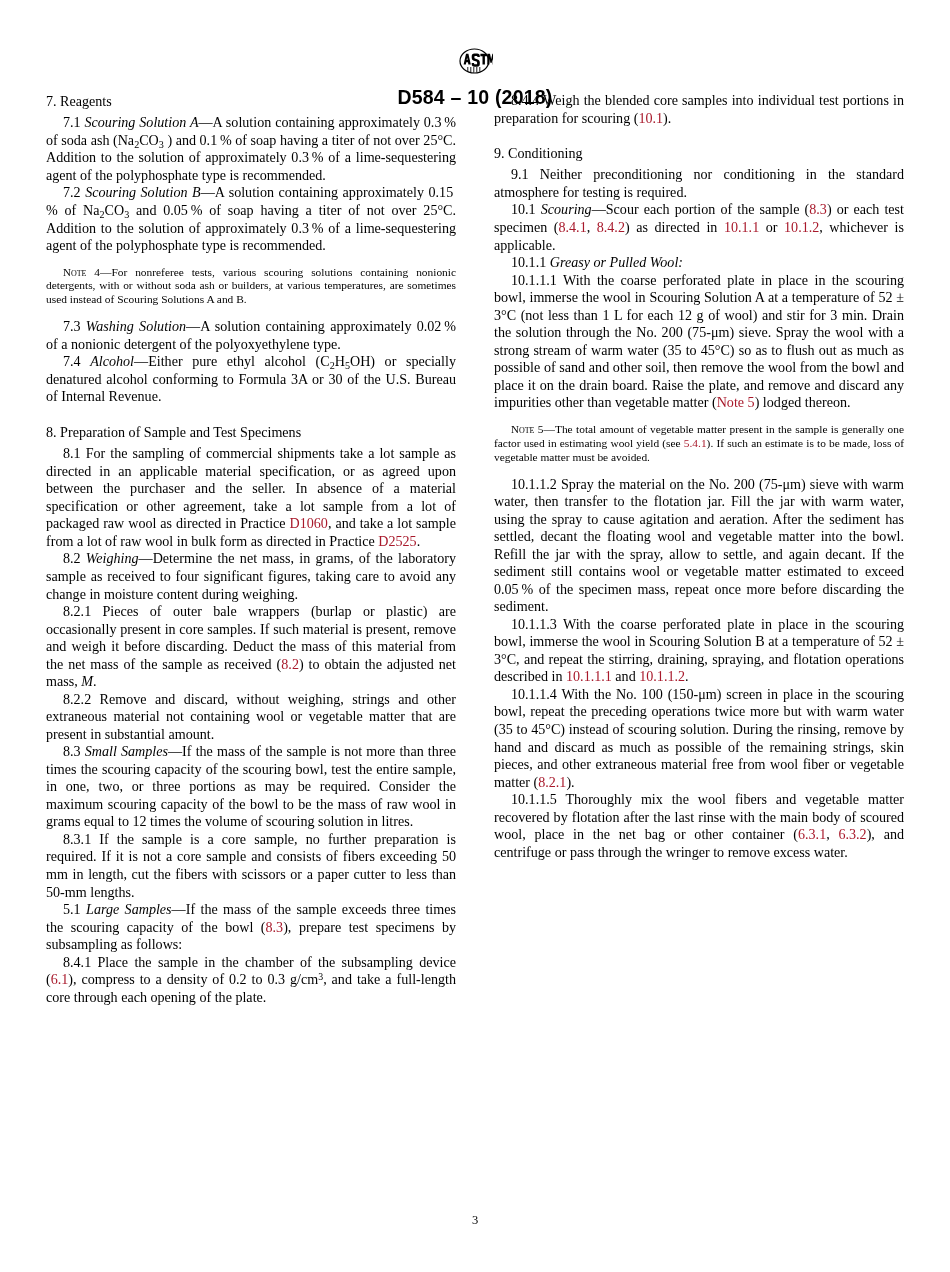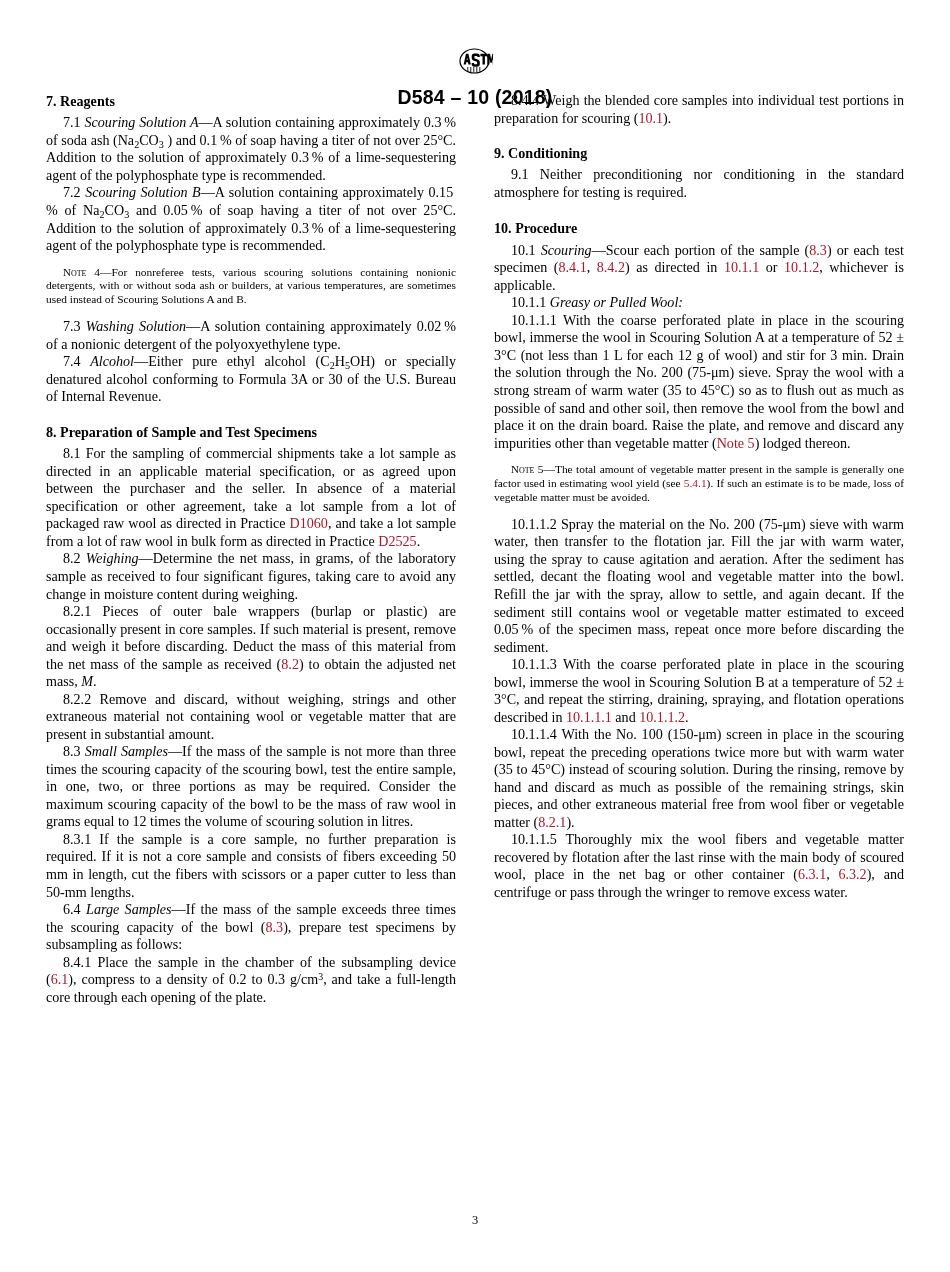--- a/index.html
+++ b/index.html
@@ -60,21 +60,21 @@
     gap: 38px;
   }
   .col {
     width: 410px;
     flex: 0 0 410px;
   }
 
   
   .sec-head {
     font-size: 14.1px;
-    font-weight: bold;
+    font-weight: normal;
     line-height: 1.3;
     margin: 0 0 4px 0;
     text-align: left;
   }
   .sec-head.spaced {
     margin-top: 13px;
   }
   p.para {
     font-size: 14.1px;
     line-height: 1.245;
@@ -169,37 +169,36 @@
       <p class="para gap"><span>8.2</span> <span class="it">Weighing</span><span>—Determine the net mass, in grams, of the laboratory sample as received to four significant figures, taking care to avoid any change in moisture content during weighing.</span></p>
 
       <p class="para"><span>8.2.1</span><span> Pieces of outer bale wrappers (burlap or plastic) are occasionally present in core samples. If such material is present, remove and weigh it before discarding. Deduct the mass of this material from the net mass of the sample as received (</span><span class="ref">8.2</span><span>) to obtain the adjusted net mass, </span><span class="it">M</span><span>.</span></p>
 
       <p class="para"><span>8.2.2</span><span> Remove and discard, without weighing, strings and other extraneous material not containing wool or vegetable matter that are present in substantial amount.</span></p>
 
       <p class="para gap"><span>8.3</span> <span class="it">Small Samples</span><span>—If the mass of the sample is not more than three times the scouring capacity of the scouring bowl, test the entire sample, in one, two, or three portions as may be required. Consider the maximum scouring capacity of the bowl to be the mass of raw wool in grams equal to 12 times the volume of scouring solution in litres.</span></p>
 
       <p class="para"><span>8.3.1</span><span> If the sample is a core sample, no further preparation is required. If it is not a core sample and consists of fibers exceeding 50 mm in length, cut the fibers with scissors or a paper cutter to less than 50-mm lengths.</span></p>
 
-      <p class="para gap"><span>6.4</span> <span class="it">Large Samples</span><span>—If the mass of the sample exceeds three times the scouring capacity of the bowl (</span><span class="ref">8.3</span><span>), prepare test specimens by subsampling as follows:</span></p>
+      <p class="para gap"><span>5.1</span> <span class="it">Large Samples</span><span>—If the mass of the sample exceeds three times the scouring capacity of the bowl (</span><span class="ref">8.3</span><span>), prepare test specimens by subsampling as follows:</span></p>
 
       <p class="para"><span>8.4.1</span><span> Place the sample in the chamber of the subsampling device (</span><span class="ref">6.1</span><span>), compress to a density of 0.2 to 0.3 g/cm</span><sup>3</sup><span>, and take a full-length core through each opening of the plate.</span></p>
 
     </div>
 
     <div class="col">
 
 
 
       <p class="para"><span>8.4.4</span><span> Weigh the blended core samples into individual test portions in preparation for scouring (</span><span class="ref">10.1</span><span>).</span></p>
 
       <h2 class="sec-head" style="margin-top:17px;">9.  Conditioning</h2>
 
       <p class="para"><span>9.1</span><span> Neither preconditioning nor conditioning in the standard atmosphere for testing is required.</span></p>
 
-      <h2 class="sec-head" style="margin-top:18px;">10.  Procedure</h2>
 
       <p class="para"><span>10.1</span> <span class="it">Scouring</span><span>—Scour each portion of the sample (</span><span class="ref">8.3</span><span>) or each test specimen (</span><span class="ref">8.4.1</span><span>, </span><span class="ref">8.4.2</span><span>) as directed in </span><span class="ref">10.1.1</span><span> or </span><span class="ref">10.1.2</span><span>, whichever is applicable.</span></p>
 
       <p class="para"><span>10.1.1</span> <span class="it">Greasy or Pulled Wool:</span></p>
 
       <p class="para"><span>10.1.1.1</span><span> With the coarse perforated plate in place in the scouring bowl, immerse the wool in Scouring Solution A at a temperature of 52 ± 3°C (not less than 1 L for each 12 g of wool) and stir for 3 min. Drain the solution through the No. 200 (75-μm) sieve. Spray the wool with a strong stream of warm water (35 to 45°C) so as to flush out as much as possible of sand and other soil, then remove the wool from the bowl and place it on the drain board. Raise the plate, and remove and discard any impurities other than vegetable matter (</span><span class="ref">Note 5</span><span>) lodged thereon.</span></p>
 
       <p class="note"><span class="note-label">Note</span><span> 5—The total amount of vegetable matter present in the sample is generally one factor used in estimating wool yield (see </span><span class="ref">5.4.1</span><span>). If such an estimate is to be made, loss of vegetable matter must be avoided.</span></p>
 
       <p class="para"><span>10.1.1.2</span><span> Spray the material on the No. 200 (75-μm) sieve with warm water, then transfer to the flotation jar. Fill the jar with warm water, using the spray to cause agitation and aeration. After the sediment has settled, decant the floating wool and vegetable matter into the bowl. Refill the jar with the spray, allow to settle, and again decant. If the sediment still contains wool or vegetable matter estimated to exceed 0.05 % of the specimen mass, repeat once more before discarding the sediment.</span></p>

